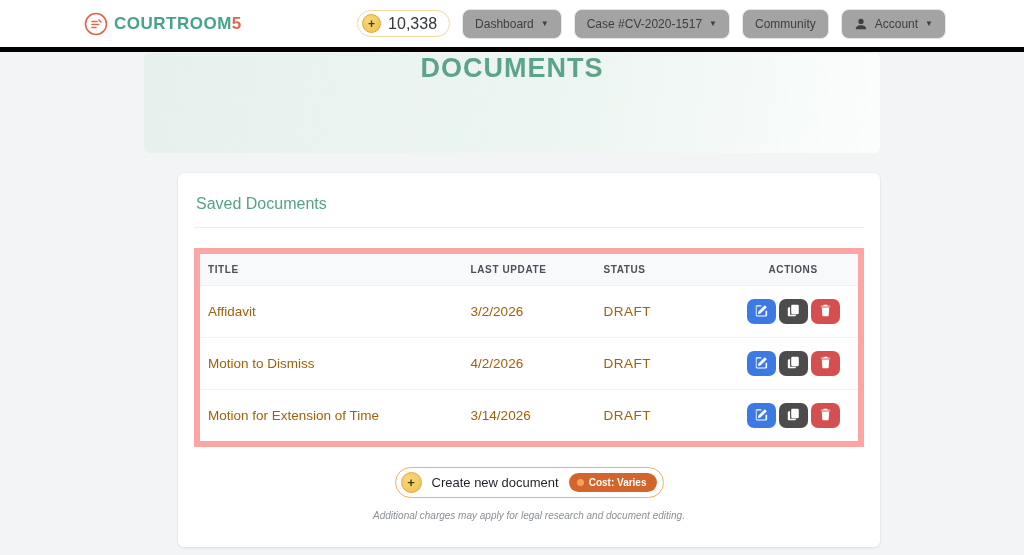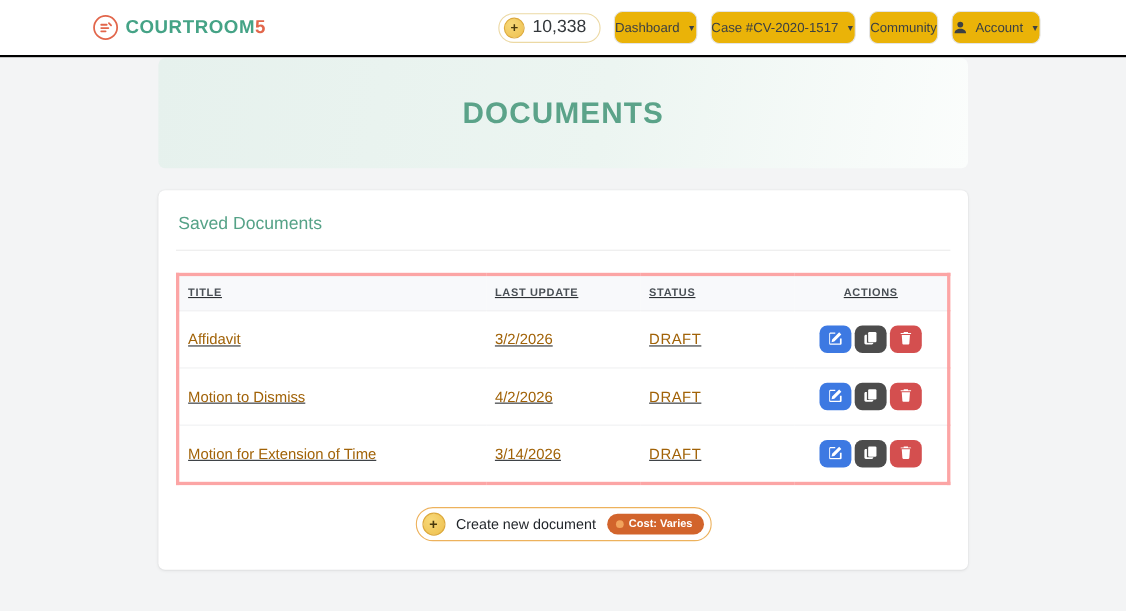--- a/index.html
+++ b/index.html
@@ -5,33 +5,33 @@
   * { margin:0; padding:0; box-sizing:border-box; }
   html,body { width:1024px; height:555px; overflow:hidden; }
   body {
     font-family:"Liberation Sans", sans-serif;
     background:#f3f4f5;
     color:#2b2f33;
   }
 
   
   .nav {
-    height:52px; background:#ffffff; border-bottom:2px solid #000000;
+    height:52px; background:#ffffff; border-bottom:5px solid #000000;
     display:flex; align-items:center; justify-content:space-between;
     padding:0 78px 0 84px;
   }
   .logo { display:flex; align-items:center; gap:6px; }
   .logo-icon { width:24px; height:24px; }
   .logo-text { font-size:17px; font-weight:bold; letter-spacing:.5px; color:#45a386; }
   .logo-text .accent { color:#e2664b; }
 
   .nav-right { display:flex; align-items:center; gap:12px; }
   .pill-btn {
-    background:#eab308; border:1px solid #e4e4e4; border-radius:8px;
-    padding:7px 0; font-size:12px; color:#3c4043;
+    background:#a3a3a3; border:1px solid #e4e4e4; border-radius:8px;
+    padding:7px 12px; font-size:12px; color:#3c4043;
     display:inline-flex; align-items:center; gap:7px; cursor:pointer;
     font-family:"Liberation Sans", sans-serif;
   }
   .caret { font-size:8px; color:#3c4043; }
   .credits-pill {
     display:inline-flex; align-items:center; gap:7px;
     border:1px solid #ecd9a4; border-radius:15px;
     background:#fff; padding:3px 12px 3px 4px; cursor:pointer;
   }
   .coin {
@@ -44,36 +44,37 @@
   .credits-num { font-size:16px; color:#33373b; }
   .person-ico { width:14px; height:14px; }
 
   
   .col { width:736px; margin:0 auto; }
 
   
   .hero {
     margin-top:1px; height:100px; border-radius:6px;
     background:linear-gradient(100deg, #e6f1ed 0%, #ecf5f1 55%, #fbfdfc 100%);
-    display:flex; align-items:center; justify-content:center;
+    display:flex; flex-direction:column; align-items:center; justify-content:flex-start;
     gap:12px;
   }
   .hero-title { font-size:27px; font-weight:bold; letter-spacing:1px; color:#5ba389; }
   .hero-sub { font-size:15px; color:#6f7b83; }
 
   
   .card {
     margin-top:20px; background:#fff; border-radius:6px;
     box-shadow:0 1px 3px rgba(0,0,0,.07), 0 0 0 1px rgba(0,0,0,.02);
     padding:16px 16px 26px 16px;
+    margin-left:34px;
   }
   .card-heading { font-size:16px; font-weight:500; color:#55a287; padding:6px 2px 14px 2px; }
   .card-divider { border-bottom:1px solid #ececec; margin:0 0 20px 0; }
 
-  table.docs { width:100%; border-collapse:collapse; border:3px solid #fca5a5;text-decoration:underline; }
+  table.docs { width:100%; border-collapse:collapse; border:6px solid #fca5a5; }
   table.docs thead tr { background:#f8f9fb; }
   table.docs th {
     text-align:left; font-size:10px; font-weight:600; letter-spacing:.6px;
     color:#4a5056; padding:10px 8px; text-transform:uppercase;
   }
   table.docs td { padding:13px 8px; border-top:1px solid #f0f1f2; font-size:13.5px; color:#a16207; }
   .col-title { width:40%; }
   .col-update { width:20%; }
   .col-status { width:20%; }
   .col-actions { width:20%; text-align:center !important; }
@@ -273,14 +274,15 @@
       <button class="create-btn">
         <span class="create-coin">+</span>
         <span class="create-label">Create new document</span>
         <span class="cost-badge">
           <span class="cost-dot"></span>
           <span class="cost-text">Cost: Varies</span>
         </span>
       </button>
     </div>
 
+    <div class="footnote">Additional charges may apply for legal research and document editing.</div>
   </div>
 </div>
 
 </body></html>

